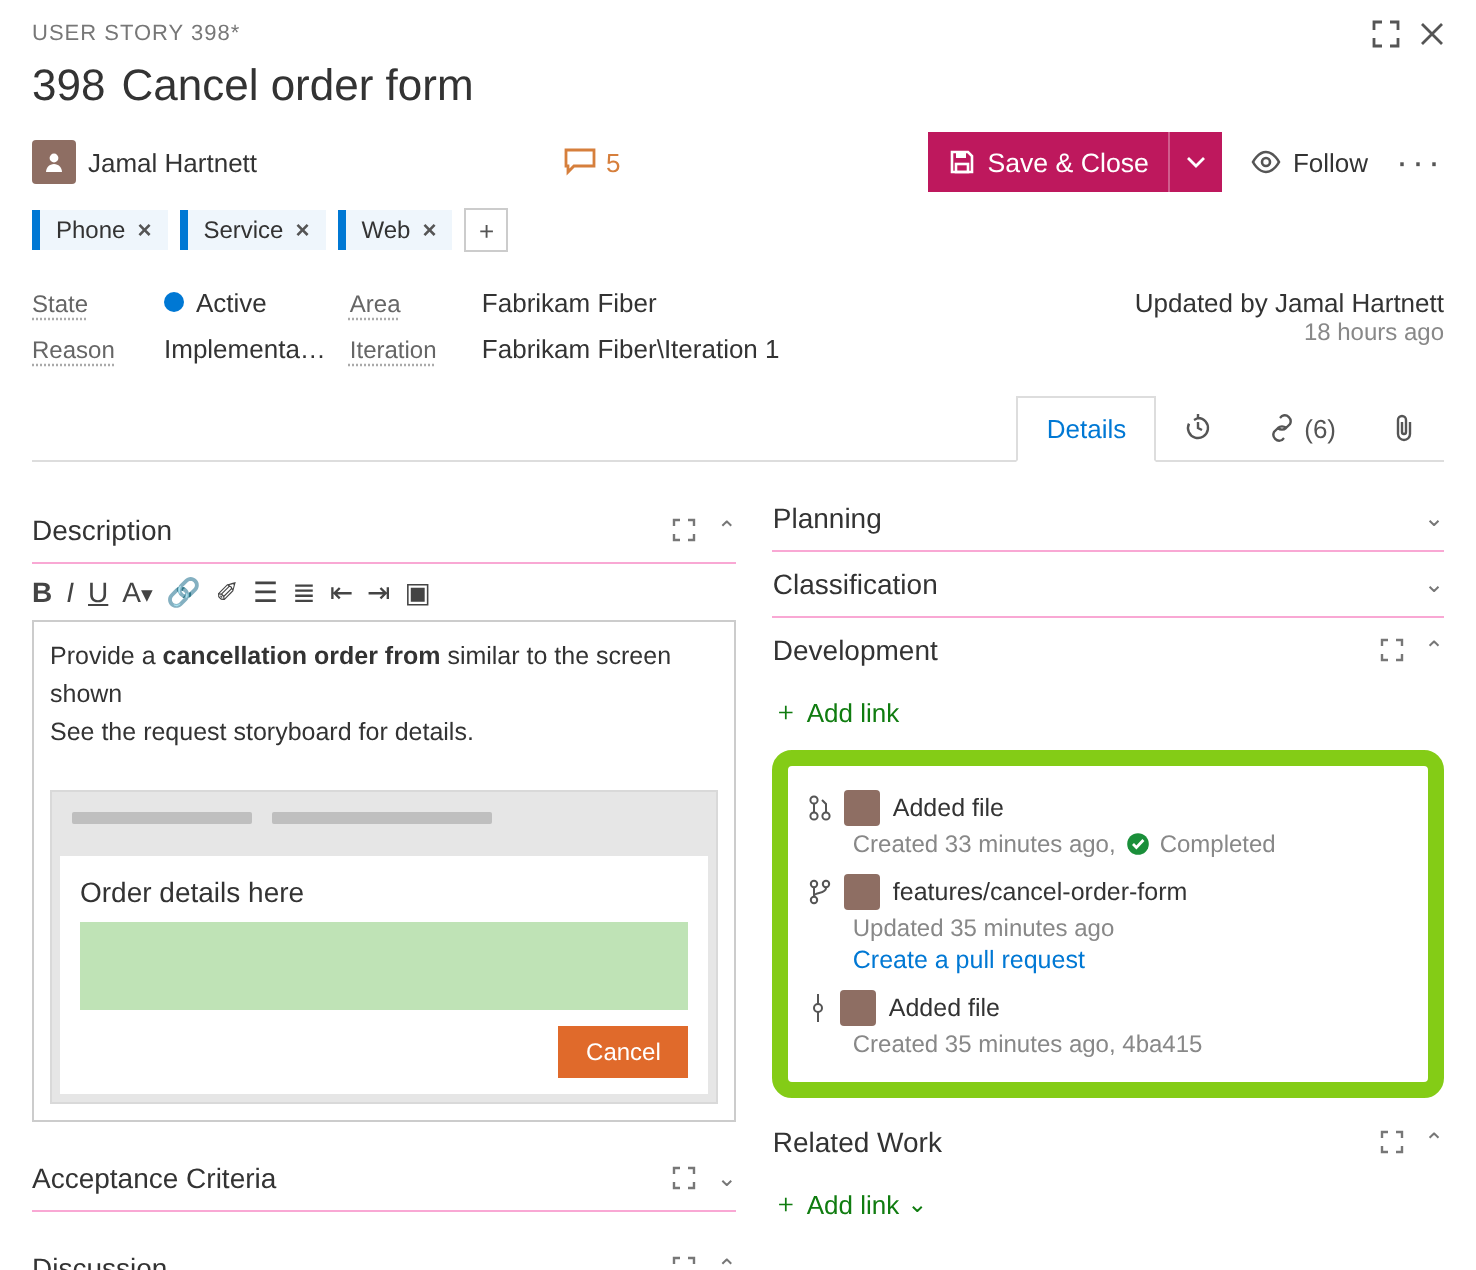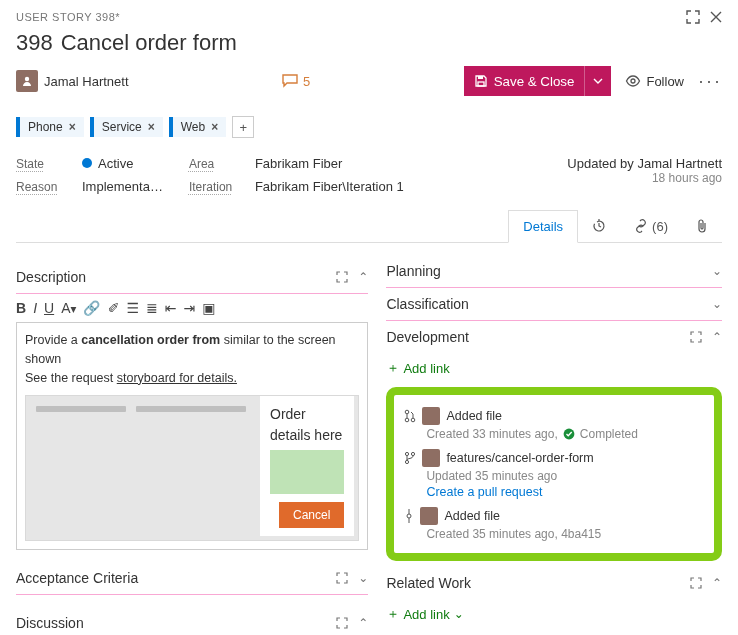--- a/index.html
+++ b/index.html
@@ -5,35 +5,35 @@
 *{box-sizing:border-box;margin:0;padding:0;}
 body{font-family:"Segoe UI",Arial,sans-serif;font-size:13px;color:#333;background:#fff;width:738px;height:635px;overflow:hidden;}
 .window{padding:10px 16px;}
 .titlebar{display:flex;align-items:center;justify-content:space-between;font-size:11px;color:#777;}
 .titlebar .left{letter-spacing:.5px;}
 .titlebar .right{display:flex;gap:10px;align-items:center;}
 .iconbtn{cursor:pointer;color:#555;}
 h1{font-size:22px;font-weight:400;color:#333;margin-top:6px;margin-bottom:10px;}
 h1 .id{margin-right:8px;}
 .row{display:flex;align-items:center;}
-.toprow{justify-content:space-between;margin-bottom:20px;}
+.toprow{justify-content:space-between;margin-bottom:8px;}
 .who{display:flex;align-items:center;gap:6px;}
 .avatar{width:22px;height:22px;border-radius:2px;background:#8e6e63;display:inline-flex;align-items:center;justify-content:center;color:#fff;font-size:10px;}
 .comments{display:flex;align-items:center;gap:5px;color:#d67f3c;}
 .actions{display:flex;align-items:center;gap:14px;}
 .btn-primary{background:#be185d;color:#fff;display:flex;align-items:center;padding:0;height:30px;border:none;cursor:pointer;}
 .btn-primary .inner{display:flex;align-items:center;gap:6px;padding:0 10px;}
 .btn-primary .dd{border-left:1px solid rgba(255,255,255,.3);padding:0 8px;height:30px;display:flex;align-items:center;}
 .follow{display:flex;align-items:center;gap:5px;color:#333;cursor:pointer;}
 .dots{font-size:18px;letter-spacing:2px;color:#555;cursor:pointer;}
 .tags{display:flex;gap:6px;align-items:center;margin-bottom:12px;}
 .tag{background:#eff6fc;border:none;padding:3px 8px;display:flex;align-items:center;gap:6px;font-size:12px;color:#333;border-left:4px solid #0078d4;}
 .tag .x{color:#555;font-size:12px;cursor:pointer;font-weight:bold;}
 .addtag{width:22px;height:22px;border:1px solid #ccc;background:#fff;display:flex;align-items:center;justify-content:center;color:#555;cursor:pointer;}
-.meta{display:flex;gap:26px;padding:6px 0 10px;}
+.meta{display:flex;gap:12px;padding:6px 0 10px;}
 .metaL{display:flex;flex-direction:column;gap:8px;}
 .metapair{display:flex;gap:18px;align-items:center;}
 .metapair .lbl{font-size:12px;color:#666;width:48px;text-decoration:underline dotted #aaa;text-underline-offset:3px;}
 .metapair .val{font-size:13px;color:#333;}
 .metapair .dot{display:inline-block;width:10px;height:10px;border-radius:50%;background:#0078d4;margin-right:6px;}
 .metaR{margin-left:auto;text-align:right;}
 .updated{font-size:13px;color:#333;}
 .ago{font-size:12px;color:#888;}
 .tabbar{display:flex;justify-content:flex-end;border-bottom:1px solid #ddd;margin-top:6px;}
 .tab{padding:8px 14px;font-size:13px;color:#555;cursor:pointer;display:flex;align-items:center;gap:4px;}
@@ -43,21 +43,21 @@
 .colR{flex:1;}
 .section{padding:6px 0;}
 .section-header{display:flex;justify-content:space-between;align-items:center;padding:8px 0;border-bottom:1px solid #f9a8d4;}
 .section-title{font-size:14px;color:#333;}
 .section-ctrls{display:flex;gap:10px;color:#777;align-items:center;}
 .section-ctrls .ic{cursor:pointer;}
 .toolbar{display:flex;gap:7px;padding:6px 0;color:#444;align-items:center;font-size:14px;}
 .toolbar span{cursor:pointer;}
 .desc-body{border:1px solid #ccc;padding:8px;font-size:12.5px;line-height:1.5;}
 .desc-body b{font-weight:600;}
-.mock{border:1px solid #d9d9d9;background:#e6e6e6;margin-top:8px;display:flex;}
+.mock{border:1px solid #d9d9d9;background:#e6e6e6;margin-top:20px;display:flex;flex-direction:column;}
 .mock-top{height:32px;display:flex;gap:10px;padding:10px;}
 .mock-top .bar{height:6px;background:#bfbfbf;border-radius:1px;}
 .mock-top .b1{width:90px;}
 .mock-top .b2{width:110px;}
 .mock-body{background:#fff;padding:8px 10px;margin:0 4px 4px 4px;}
 .mock-body .ttl{font-size:14px;margin-bottom:4px;color:#333;}
 .mock-body .area{height:44px;background:#bfe3b6;}
 .mock-body .cancelbtn{background:#e06a2b;color:#fff;padding:4px 14px;float:right;margin-top:8px;font-size:12px;}
 .mock-body::after{content:"";display:block;clear:both;}
 .addlink{color:#107c10;display:flex;align-items:center;gap:4px;padding:6px 0;cursor:pointer;font-size:13px;}
@@ -231,21 +231,21 @@
           <span>🔗</span>
           <span>✐</span>
           <span>☰</span>
           <span>≣</span>
           <span>⇤</span>
           <span>⇥</span>
           <span>▣</span>
         </div>
         <div class="desc-body">
           <span>Provide a </span><b>cancellation order from</b><span> similar to the screen shown</span><br>
-          <span>See the request </span><span style="text-decoration:underline">storyboard for details.</span>
+          <span>See the request </span><span style="">storyboard for details.</span>
           <div class="mock">
             <div class="mock-top">
                 <span class="bar b1"></span>
                 <span class="bar b2"></span>
               </div>
             <div class="mock-body">
               <div class="ttl">Order details here</div>
               <div class="area"></div>
               <span class="cancelbtn">Cancel</span>
             </div>

